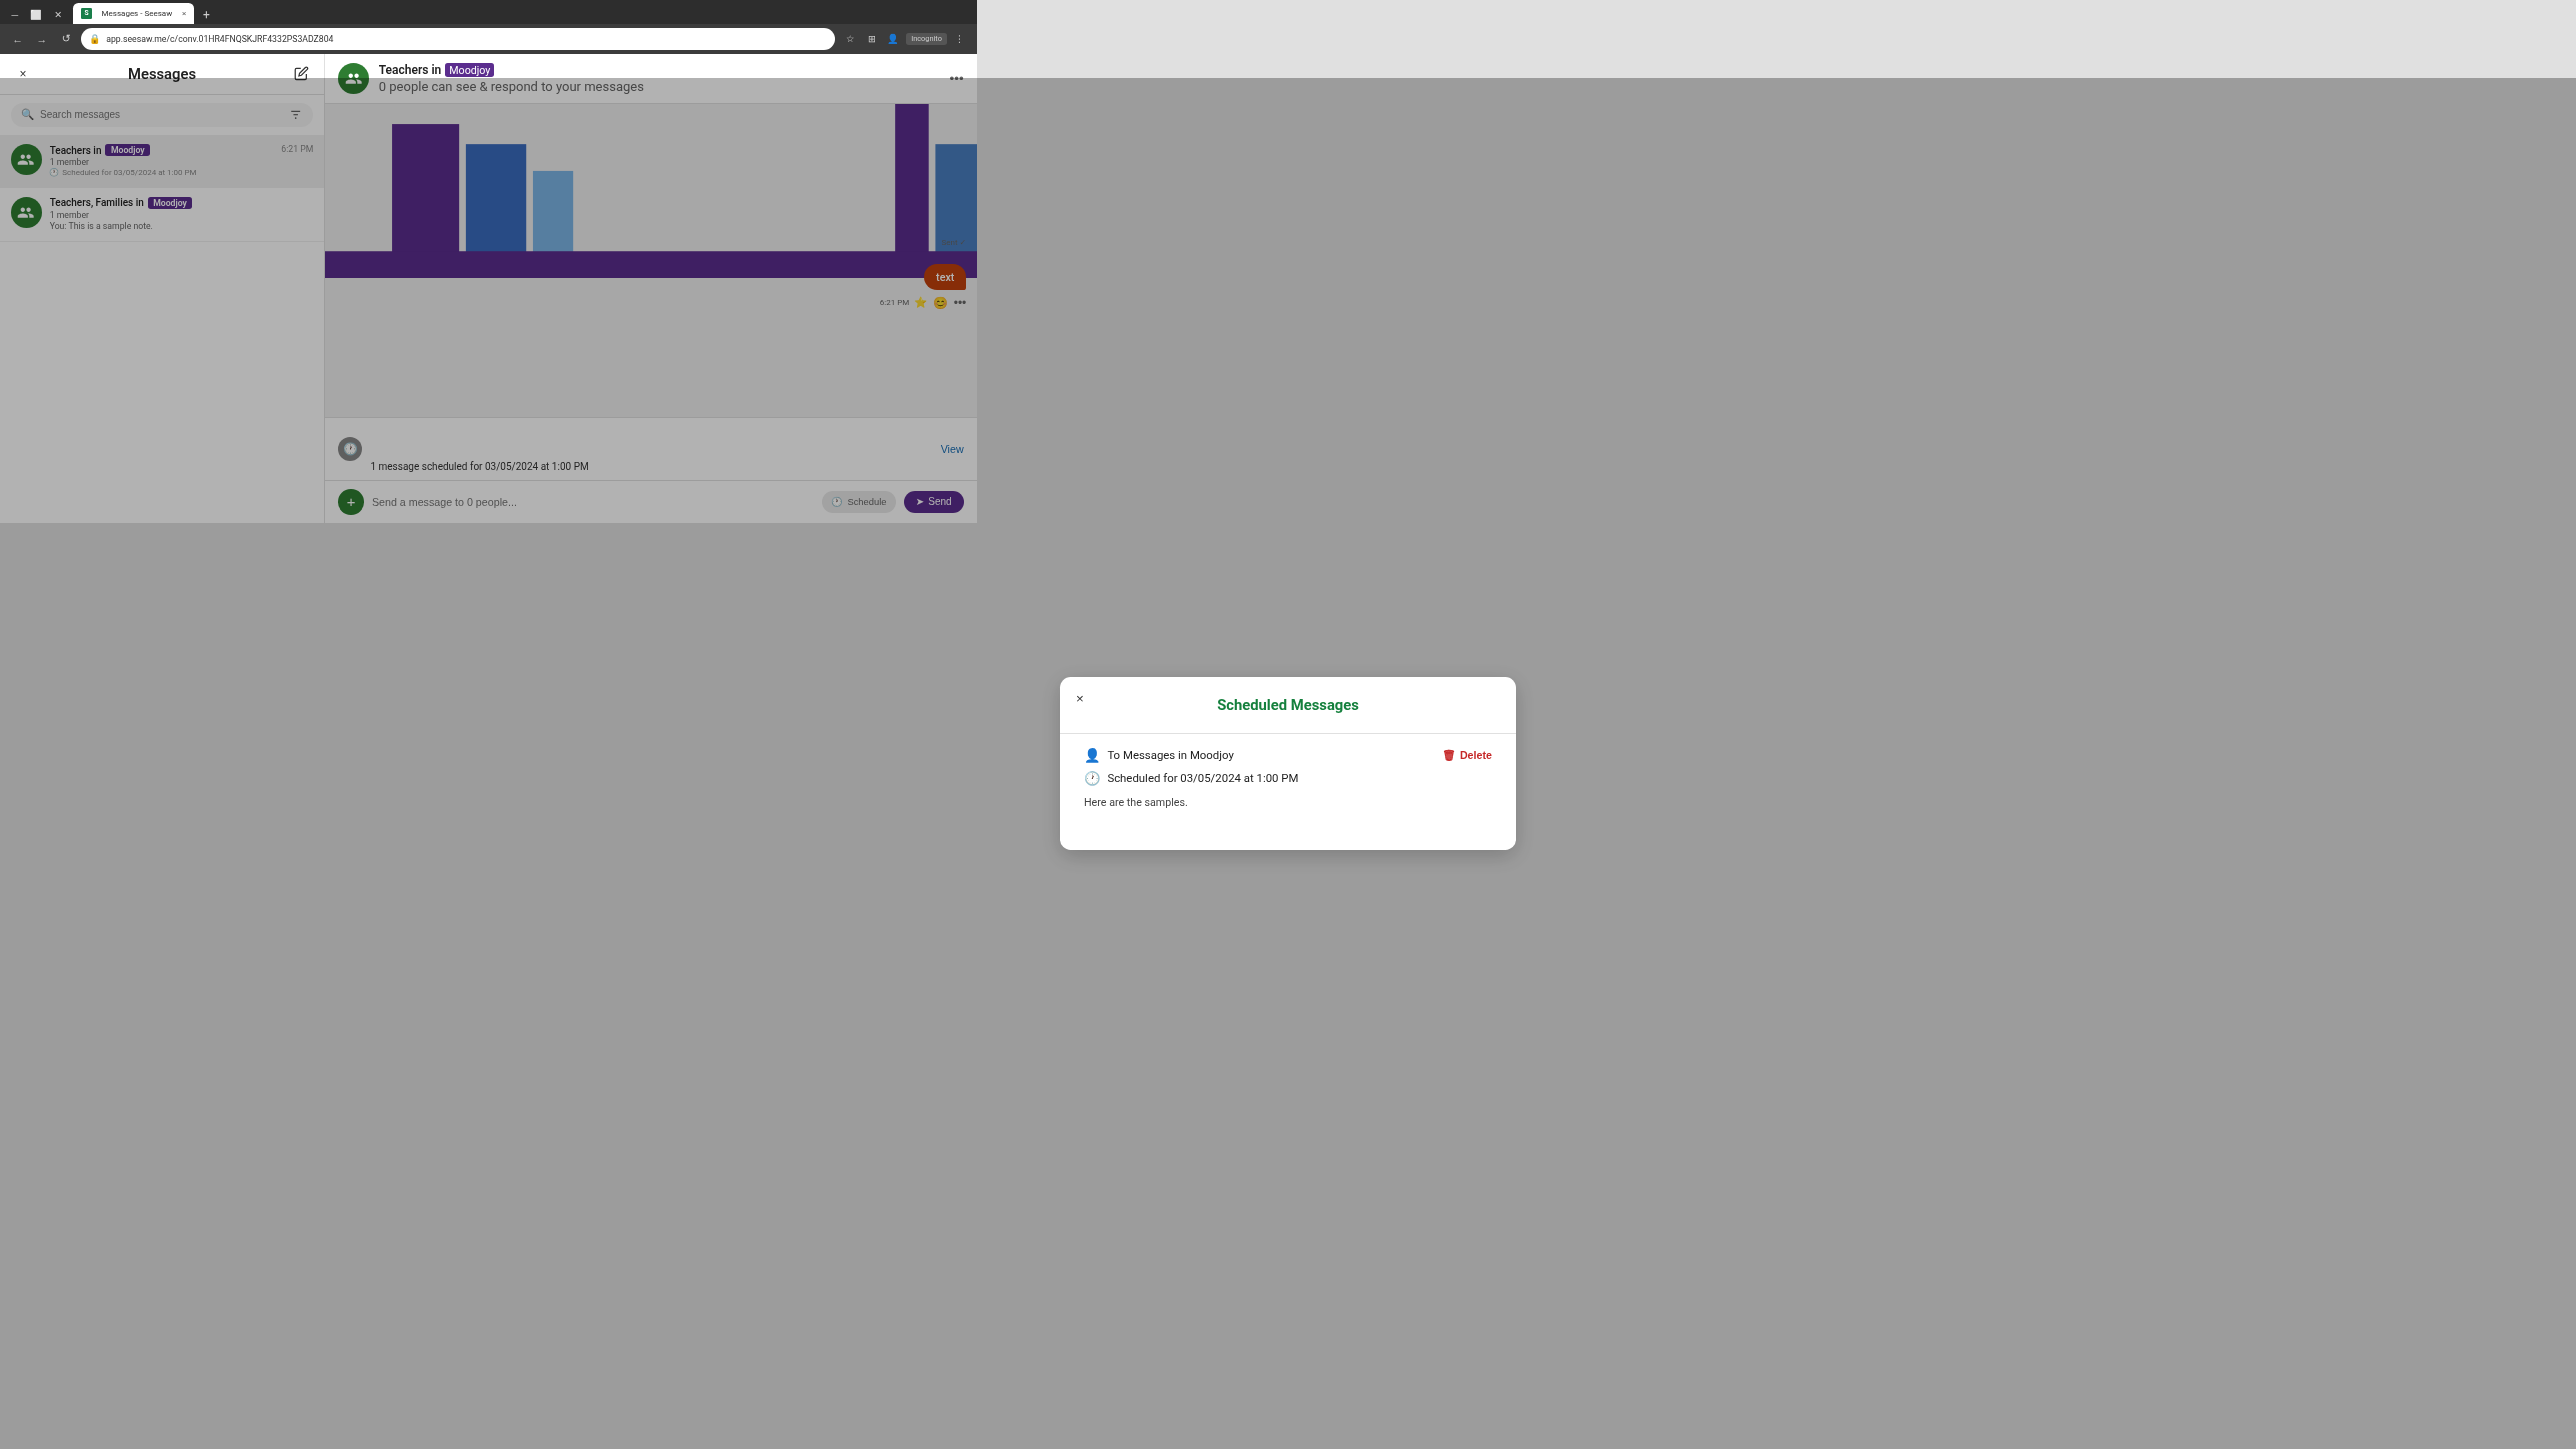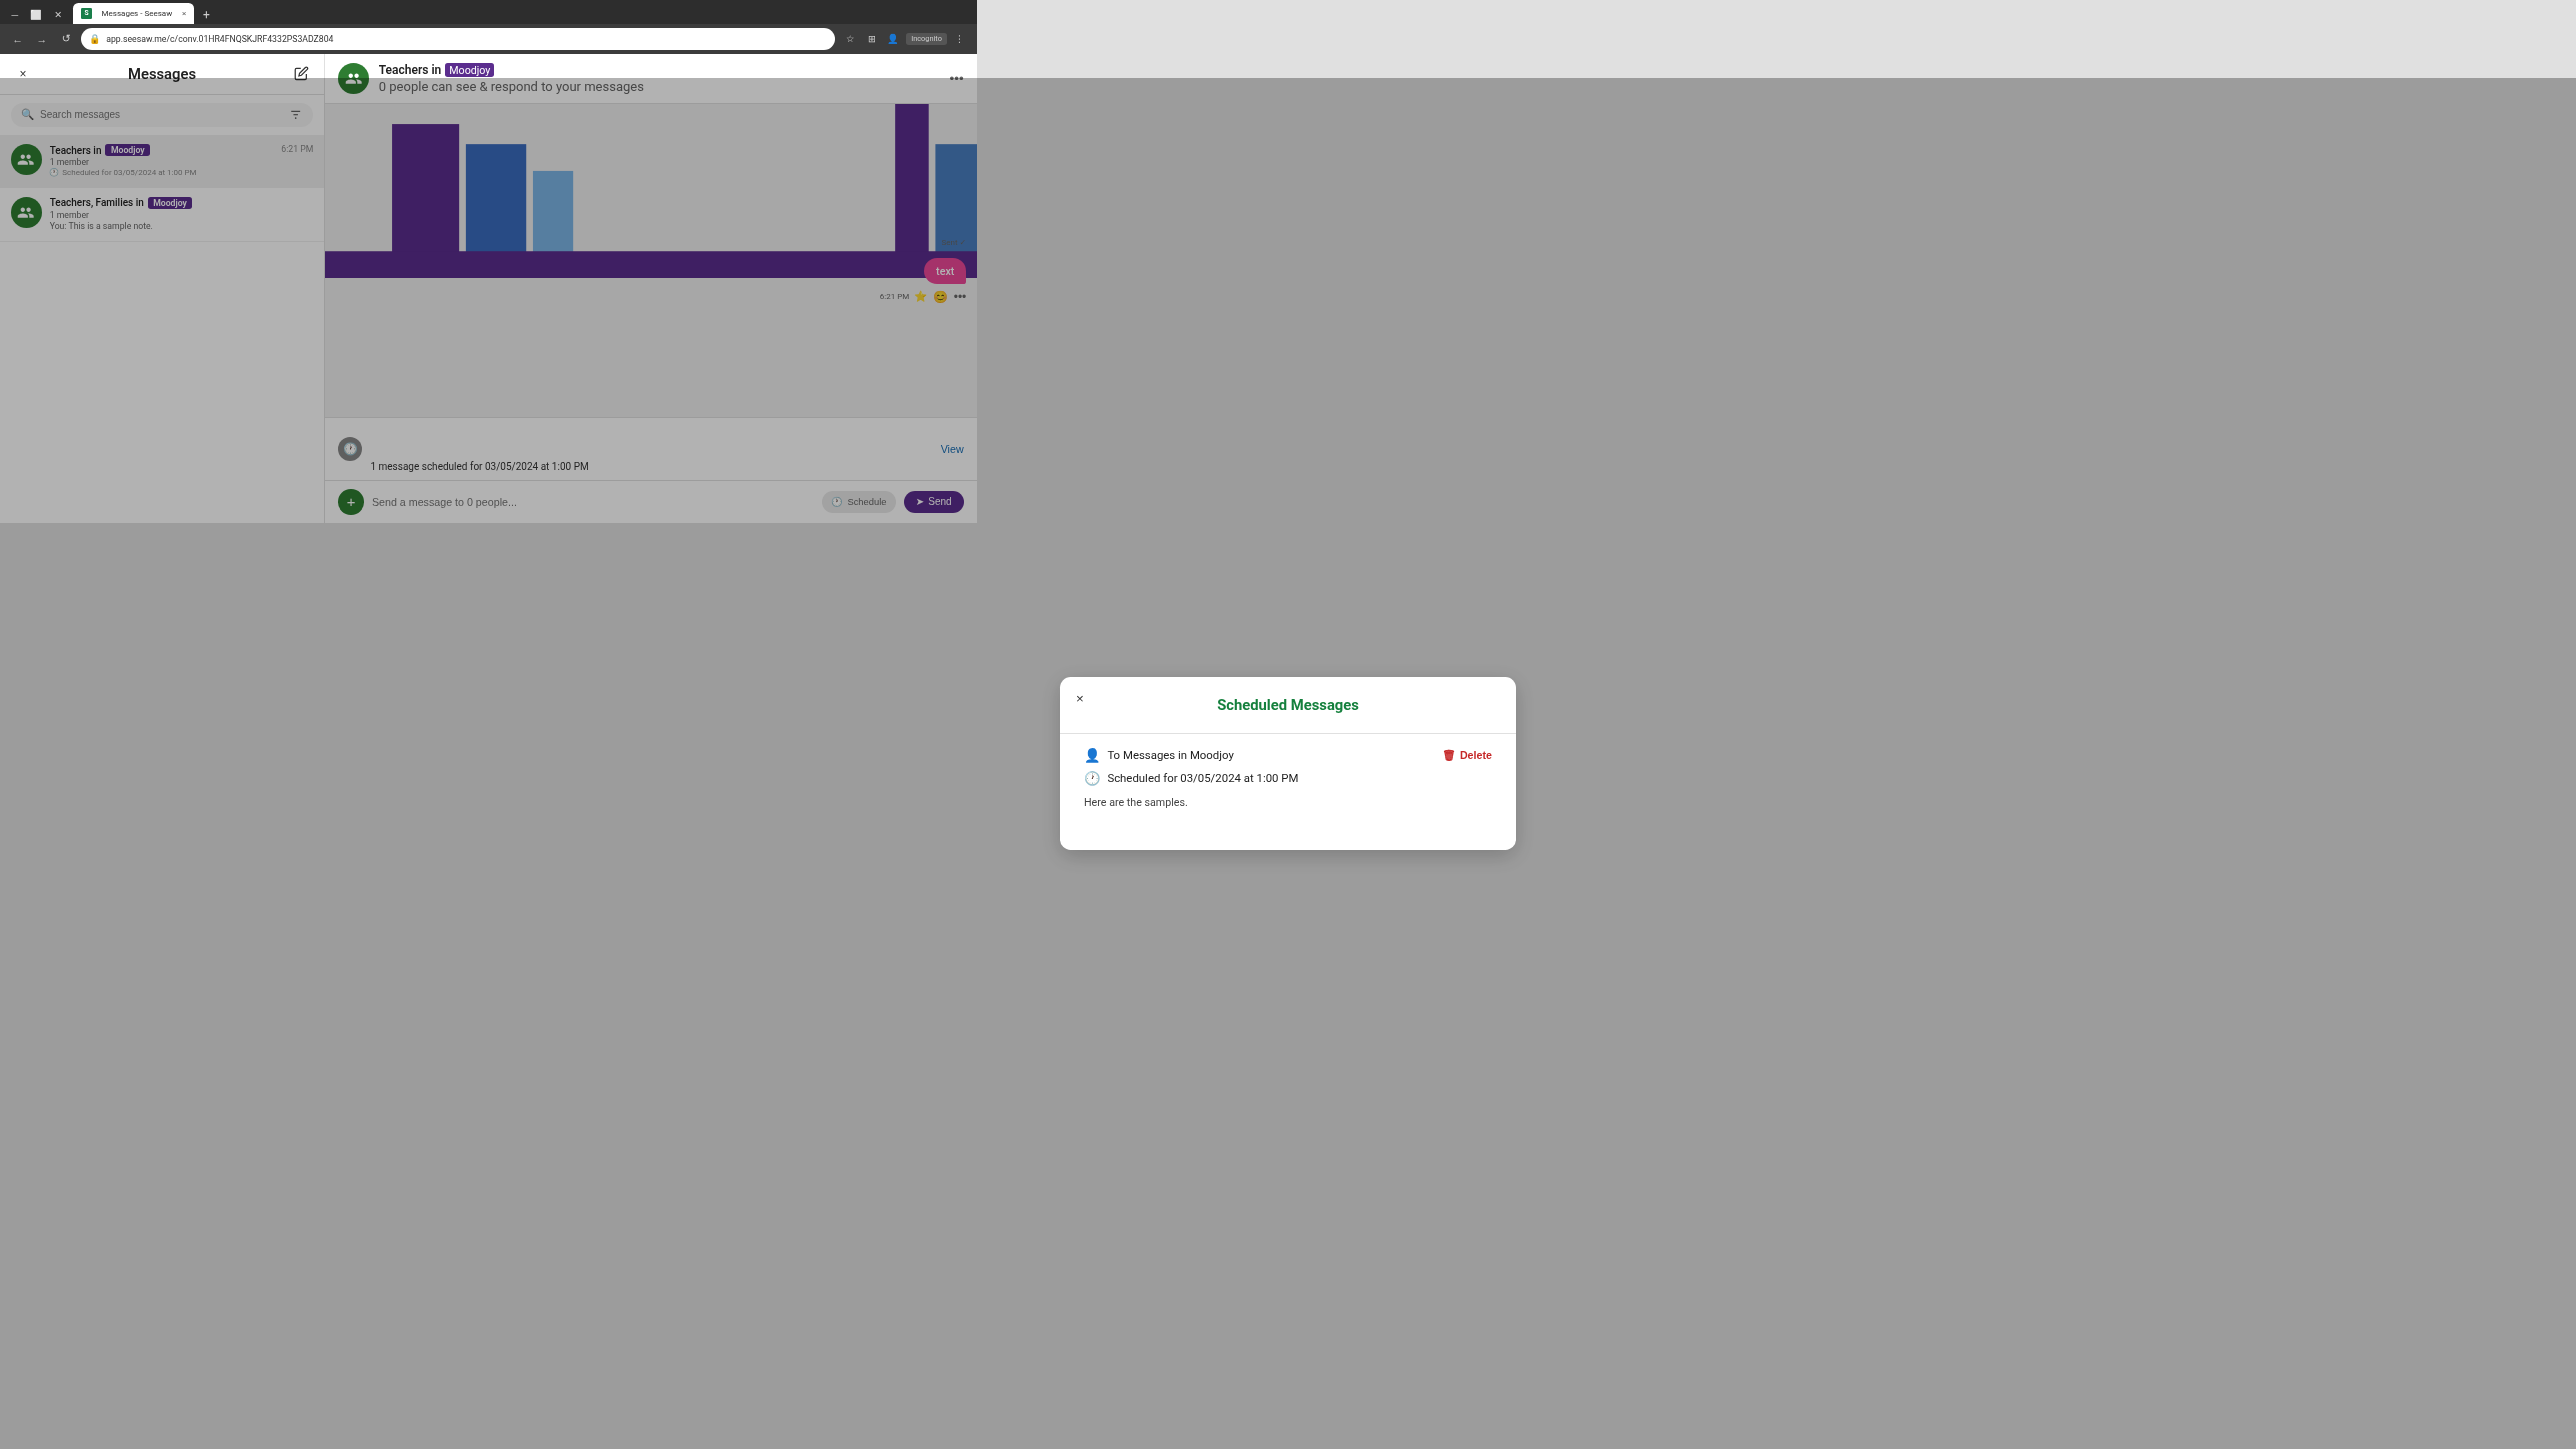--- a/index.html
+++ b/index.html
@@ -289,21 +289,21 @@
     }
     .message-sent-label {
       font-size: 8px;
       color: #666;
     }
     .message-time {
       font-size: 8px;
       color: #666;
     }
     .message-bubble {
-      background: #ec4899;
+      background: #c2410c;
       color: white;
       padding: 6.7px 12px;
       border-radius: 13.4px 13.4px 2.7px 13.4px;
       font-size: 10.7px;
       font-weight: 500;
       display: flex;
       align-items: center;
       gap: 5.4px;
     }
     .msg-action-btn {
@@ -606,21 +606,21 @@
           <rect x="310" y="100" width="60" height="160" fill="#7bb5e5"></rect>
 
           <rect x="850" y="0" width="50" height="260" fill="#5b2d8e"></rect>
           <rect x="910" y="60" width="62" height="200" fill="#4a7fc1"></rect>
 
           <rect x="0" y="220" width="972" height="40" fill="#5b2d8e"></rect>
         </svg>
       </div>
 
       <div class="message-bubble-container" style="top:134px; right:10.7px;">
-        <div style="display:flex; align-items:center; gap:5.4px; margin-bottom:8px;">
+        <div style="display:flex; align-items:center; gap:5.4px; margin-bottom:14px;">
           <span class="message-sent-label">Sent ✓</span>
         </div>
         <div class="message-bubble">
           <span>text</span>
         </div>
         <div style="display:flex; align-items:center; gap:5.4px; margin-top:2.7px;">
           <span class="message-time">6:21 PM</span>
           <button class="msg-action-btn" style="color:#c8a000; font-size:10.7px;">⭐</button>
           <button class="msg-action-btn">😊</button>
           <button class="msg-action-btn">•••</button>

